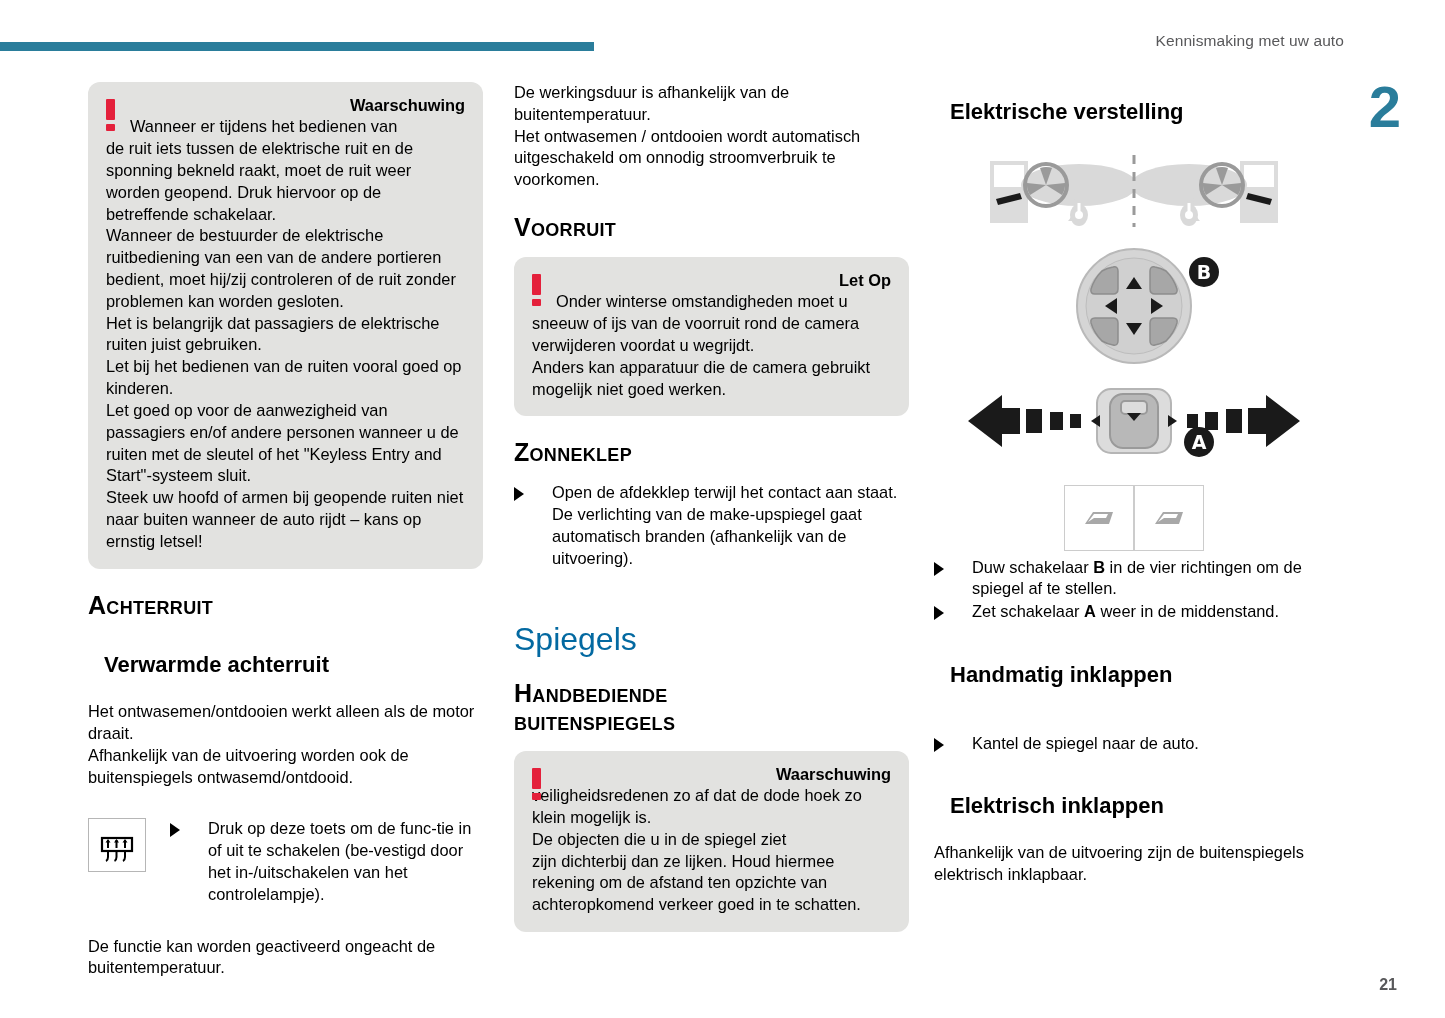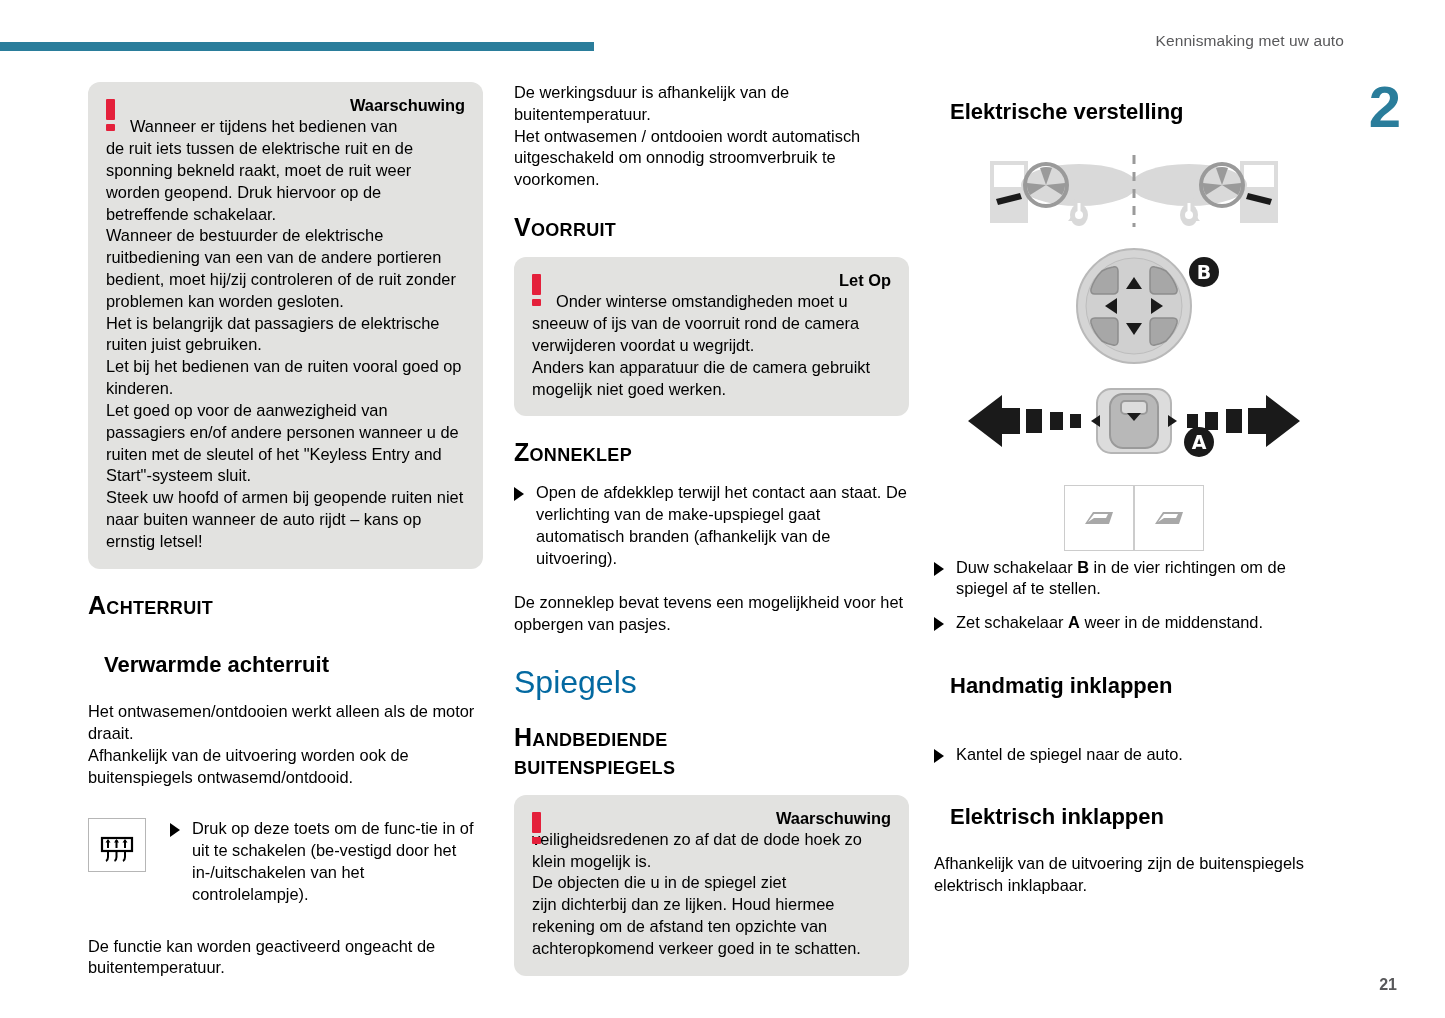--- a/index.html
+++ b/index.html
@@ -140,20 +140,21 @@
     font-size: 16.4px;
     line-height: 1.33;
   }
 
   
   .bullet {
     display: flex;
     align-items: flex-start;
     font-size: 16.4px;
     line-height: 1.33;
+    gap: 16px;
   }
   .bullet .tri {
     flex: 0 0 auto;
     width: 0;
     height: 0;
     border-left: 10px solid #000;
     border-top: 7px solid transparent;
     border-bottom: 7px solid transparent;
     margin: 5px 12px 0 0;
   }
@@ -285,21 +286,20 @@
   <div class="gap-md"></div>
   <h2 class="section">Zonneklep</h2>
   <div class="gap-sm"></div>
 
   <div class="bullet">
     <div class="tri"></div>
     <div class="btext">Open de afdekklep terwijl het contact aan staat. De verlichting van de make-upspiegel gaat automatisch branden (afhankelijk van de uitvoering).</div>
   </div>
 
   <div class="gap-md"></div>
-  <p class="body" style="white-space:pre-line">De zonneklep bevat tevens een mogelijkheid voor het opbergen van pasjes.</p>
 
   <div style="height:30px"></div>
   <h1 class="chapter-title">Spiegels</h1>
 
   <div style="height:22px"></div>
   <h2 class="section">Handbediende</h2>
   <h2 class="section">buitenspiegels</h2>
 
   <div class="gap-sm"></div>
 
@@ -412,21 +412,21 @@
           <path d="M6 21 l8 -12 h20 l-4 12 z" fill="#a8a8a8"></path>
           <path d="M9 19 l6 -8 h14 l-2 4 h-12 z" fill="#ffffff"></path>
         </svg>
       </div>
     </div>
   </div>
 
   <div style="height:14px"></div>
 
 
-  <div class="bullet" style="margin-bottom:12px;">
+  <div class="bullet" style="margin-bottom:1px;">
     <div class="tri"></div>
     <div class="btext">
       <span>Duw schakelaar </span><b>B</b><span> in de vier richtingen om de spiegel af te stellen.</span>
     </div>
   </div>
 
   <div class="bullet">
     <div class="tri"></div>
     <div class="btext">
       <span>Zet schakelaar </span><b>A</b><span> weer in de middenstand.</span>

